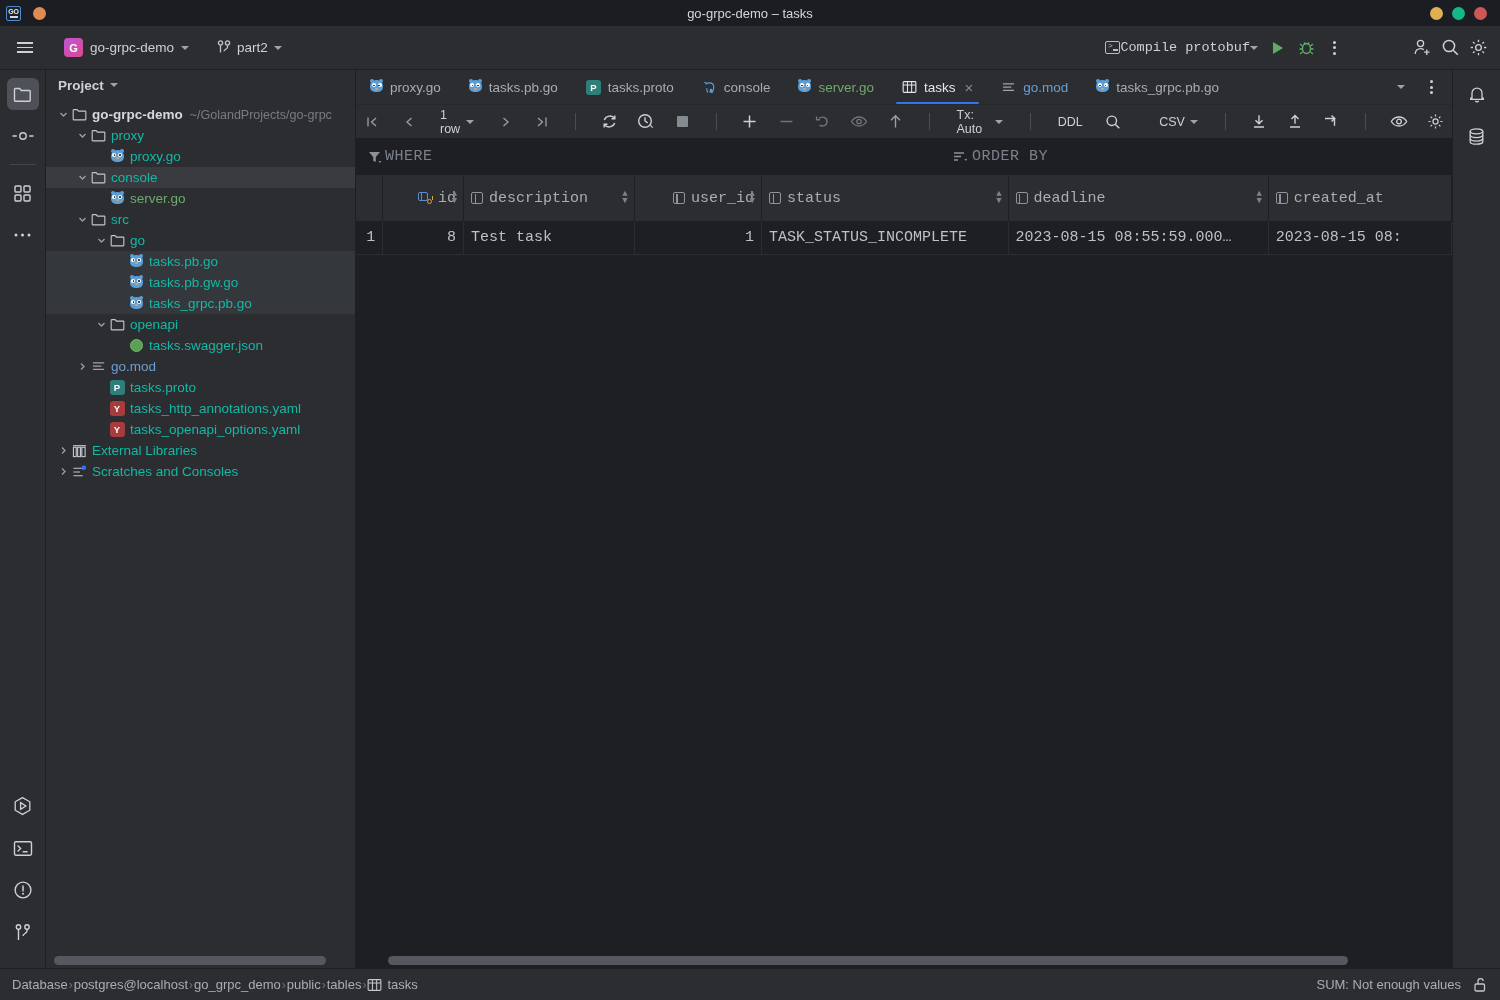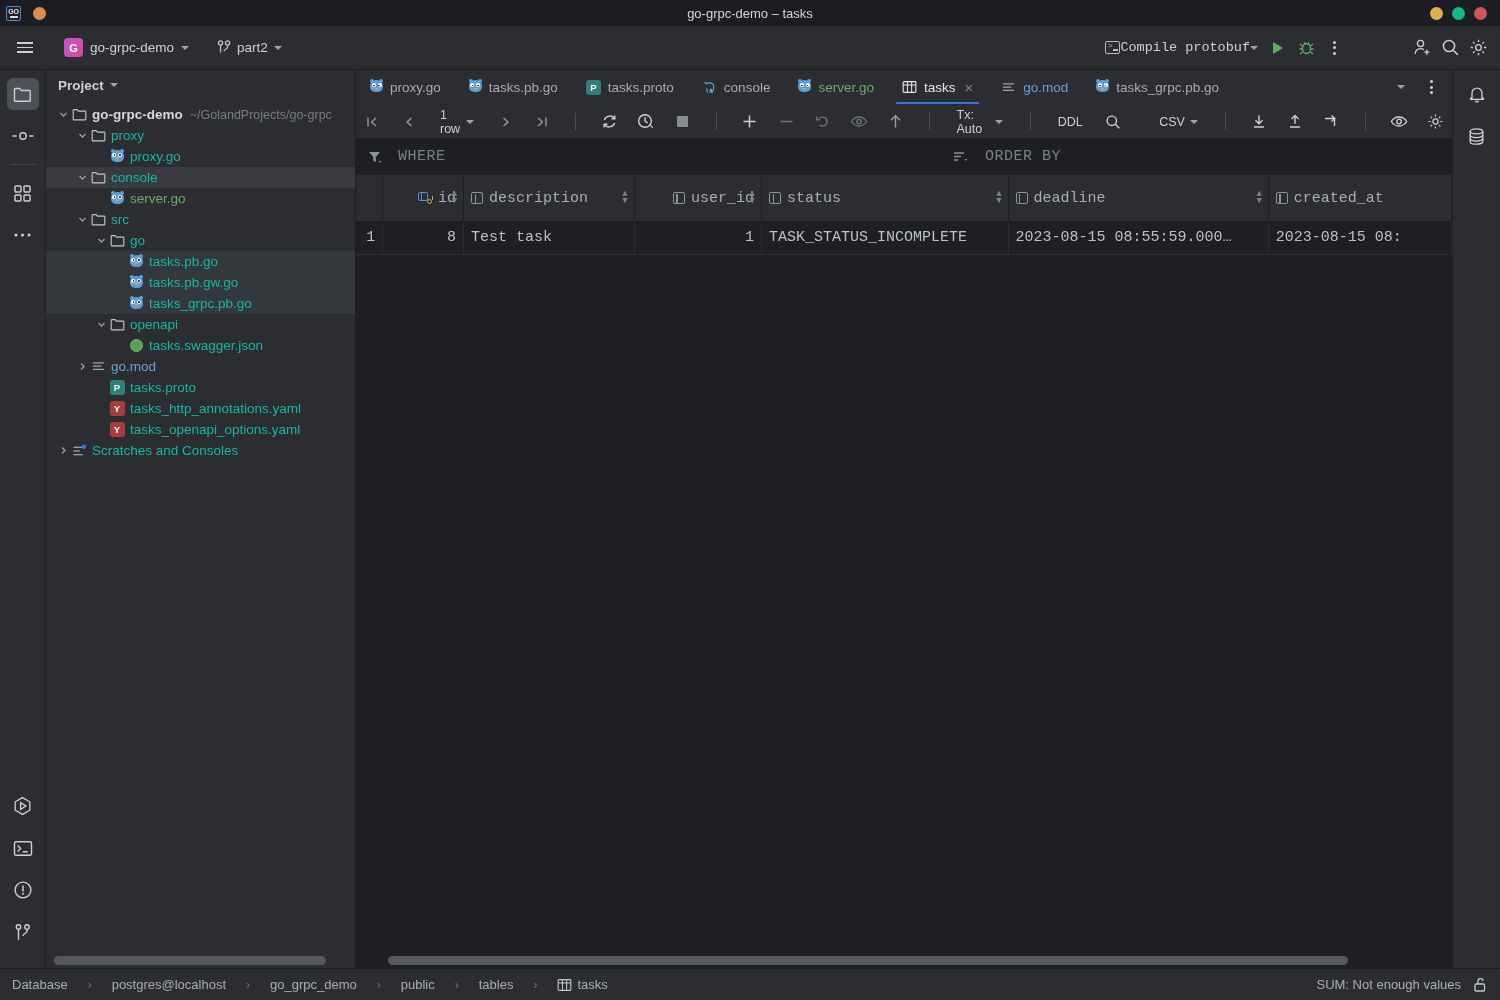--- a/index.html
+++ b/index.html
@@ -115,21 +115,21 @@
 
   
   .gridbar { height:34px; flex:0 0 34px; background:#2b2d30; display:flex; align-items:center; padding:0 6px; gap:16px; border-top:1px solid #26282c;}
   .gb { width:26px;height:26px;display:flex;align-items:center;justify-content:center;border-radius:4px;}
   .gsep { width:1px;height:17px;background:#4a4d53;margin:0 7px;}
   .gtext { font-size:12.5px; color:#ced0d6; padding: 0 4px; display:flex; align-items:center; gap:5px;}
   .rowcount { font-size:12.5px; color:#ced0d6; display:flex;align-items:center;gap:5px;padding:0 5px;}
 
   
   .wherebar { height:38px; flex:0 0 38px; background:#1e1f22; display:flex; align-items:center; border-bottom:1px solid #2b2d30;}
-  .wb-half { flex:1; display:flex; align-items:center; gap:16px; padding-left:12px;}
+  .wb-half { flex:1; display:flex; align-items:center; gap:3px; padding-left:12px;}
   .wb-lbl { font-family:"Liberation Mono", monospace; font-size:15px; color:#7b818c; letter-spacing:0.5px;}
 
   
   .grid { flex:1; min-height:0; overflow:hidden; position:relative; }
   table.dg { border-collapse: collapse; table-layout: fixed; font-family:"Liberation Mono","DejaVu Sans Mono",monospace; }
   table.dg th {
     background:#2b2d30; color:#a9adb5; font-weight:400; font-size:15px;
     height:45px; padding:0 7px; text-align:left; white-space:nowrap;
     border-right:1px solid #1e1f22; border-bottom:1px solid #1e1f22;
     position:relative;
@@ -150,21 +150,21 @@
   .keyicon .k-rect{position:absolute;left:0;top:0;width:10px;height:9px;border:1.4px solid #5b8fd4;border-radius:2px;}
   .keyicon .k-rect::after{content:"";position:absolute;left:2px;top:0px;bottom:0px;width:1.3px;background:#5b8fd4;}
   .keyicon .k-ring{position:absolute;right:0.5px;bottom:0.5px;width:5px;height:5px;border:1.3px solid #d8a54a;border-radius:50%;}
   .keyicon .k-tail{position:absolute;right:-1px;bottom:5px;width:1.3px;height:4px;background:#d8a54a;}
 
   
   .rightrail { width:48px; flex:0 0 48px; background:#2b2d30; display:flex; flex-direction:column; align-items:center; padding-top:8px; border-left:1px solid #1e1f22;}
 
   
   .statusbar { height:32px; flex:0 0 32px; background:#2b2d30; display:flex; align-items:center; padding:0 12px; border-top:1px solid #1e1f22;}
-  .crumb { display:flex; align-items:center; gap:20px; font-size:13px; color:#a9adb5;}
+  .crumb { display:flex; align-items:center; gap:1px; font-size:13px; color:#a9adb5;}
   .crumb .sep { color:#6b7078; font-size:12px;}
   .sum { margin-left:auto; font-size:13px; color:#a9adb5; display:flex; align-items:center; gap:12px;}
 
   
   .editor-hscroll { height:16px; flex:0 0 16px; background:#1e1f22; position:relative;}
 </style>
 </head>
 <body>
 
 <div class="app">
@@ -517,20 +517,36 @@
               <div class="sq-icon yaml">Y</div>
             </span>
             <span class="tname">tasks_http_annotations.yaml</span>
           </div>
           <div class="trow" style="padding-left: 48px;">
             <span class="arr"></span>
             <span class="ticon">
               <div class="sq-icon yaml">Y</div>
             </span>
             <span class="tname">tasks_openapi_options.yaml</span>
+          </div>
+          <div class="trow" style="padding-left: 10px;">
+            <span class="arr">
+              <svg width="9" height="9" viewBox="0 0 9 9">
+                <path d="M3 1.5L6 4.5 3 7.5" fill="none" stroke="#9b9fa6" stroke-width="1.3"></path>
+              </svg>
+            </span>
+            <span class="ticon">
+              <svg width="15" height="14" viewBox="0 0 16 15">
+                <rect x="1.5" y="3.5" width="3" height="10" fill="none" stroke="#c3c7ce" stroke-width="1.2"></rect>
+                <rect x="6" y="3.5" width="3" height="10" fill="none" stroke="#c3c7ce" stroke-width="1.2"></rect>
+                <rect x="10.5" y="3.5" width="3.5" height="10" fill="none" stroke="#c3c7ce" stroke-width="1.2"></rect>
+                <path d="M1 1.8h14" stroke="#c3c7ce" stroke-width="1.2"></path>
+              </svg>
+            </span>
+            <span class="tname">External Libraries</span>
           </div>
           <div class="trow" style="padding-left: 10px;">
             <span class="arr">
               <svg width="9" height="9" viewBox="0 0 9 9">
                 <path d="M3 1.5L6 4.5 3 7.5" fill="none" stroke="#9b9fa6" stroke-width="1.3"></path>
               </svg>
             </span>
             <span class="ticon">
               <svg width="15" height="14" viewBox="0 0 16 15">
                 <path d="M1.5 3.5h9M1.5 7.5h7M1.5 11.5h10" stroke="#c3c7ce" stroke-width="1.2"></path>

